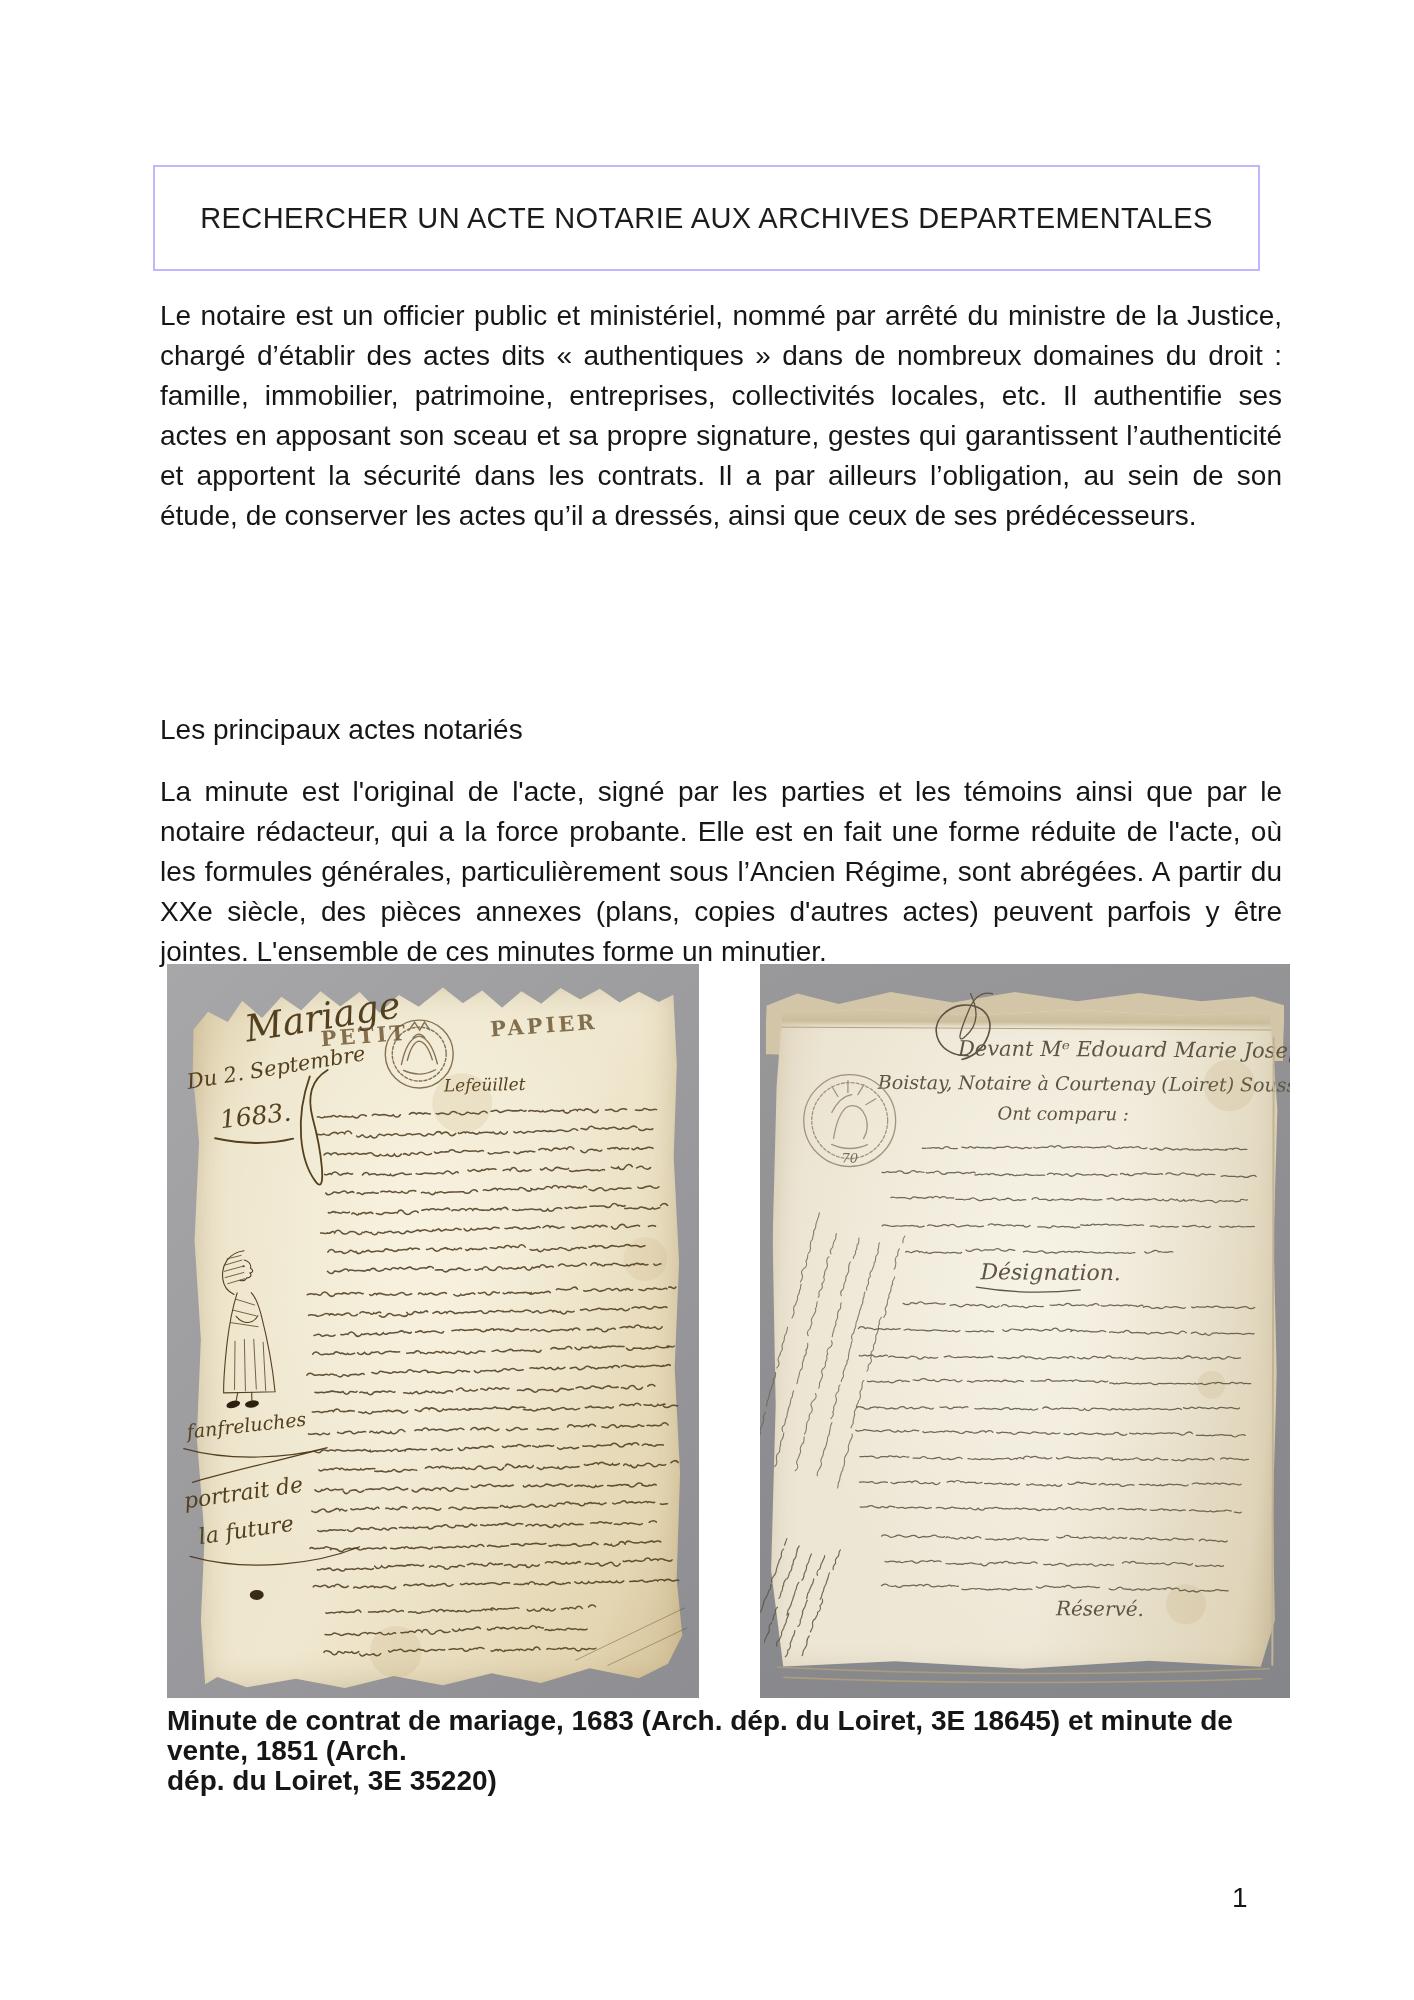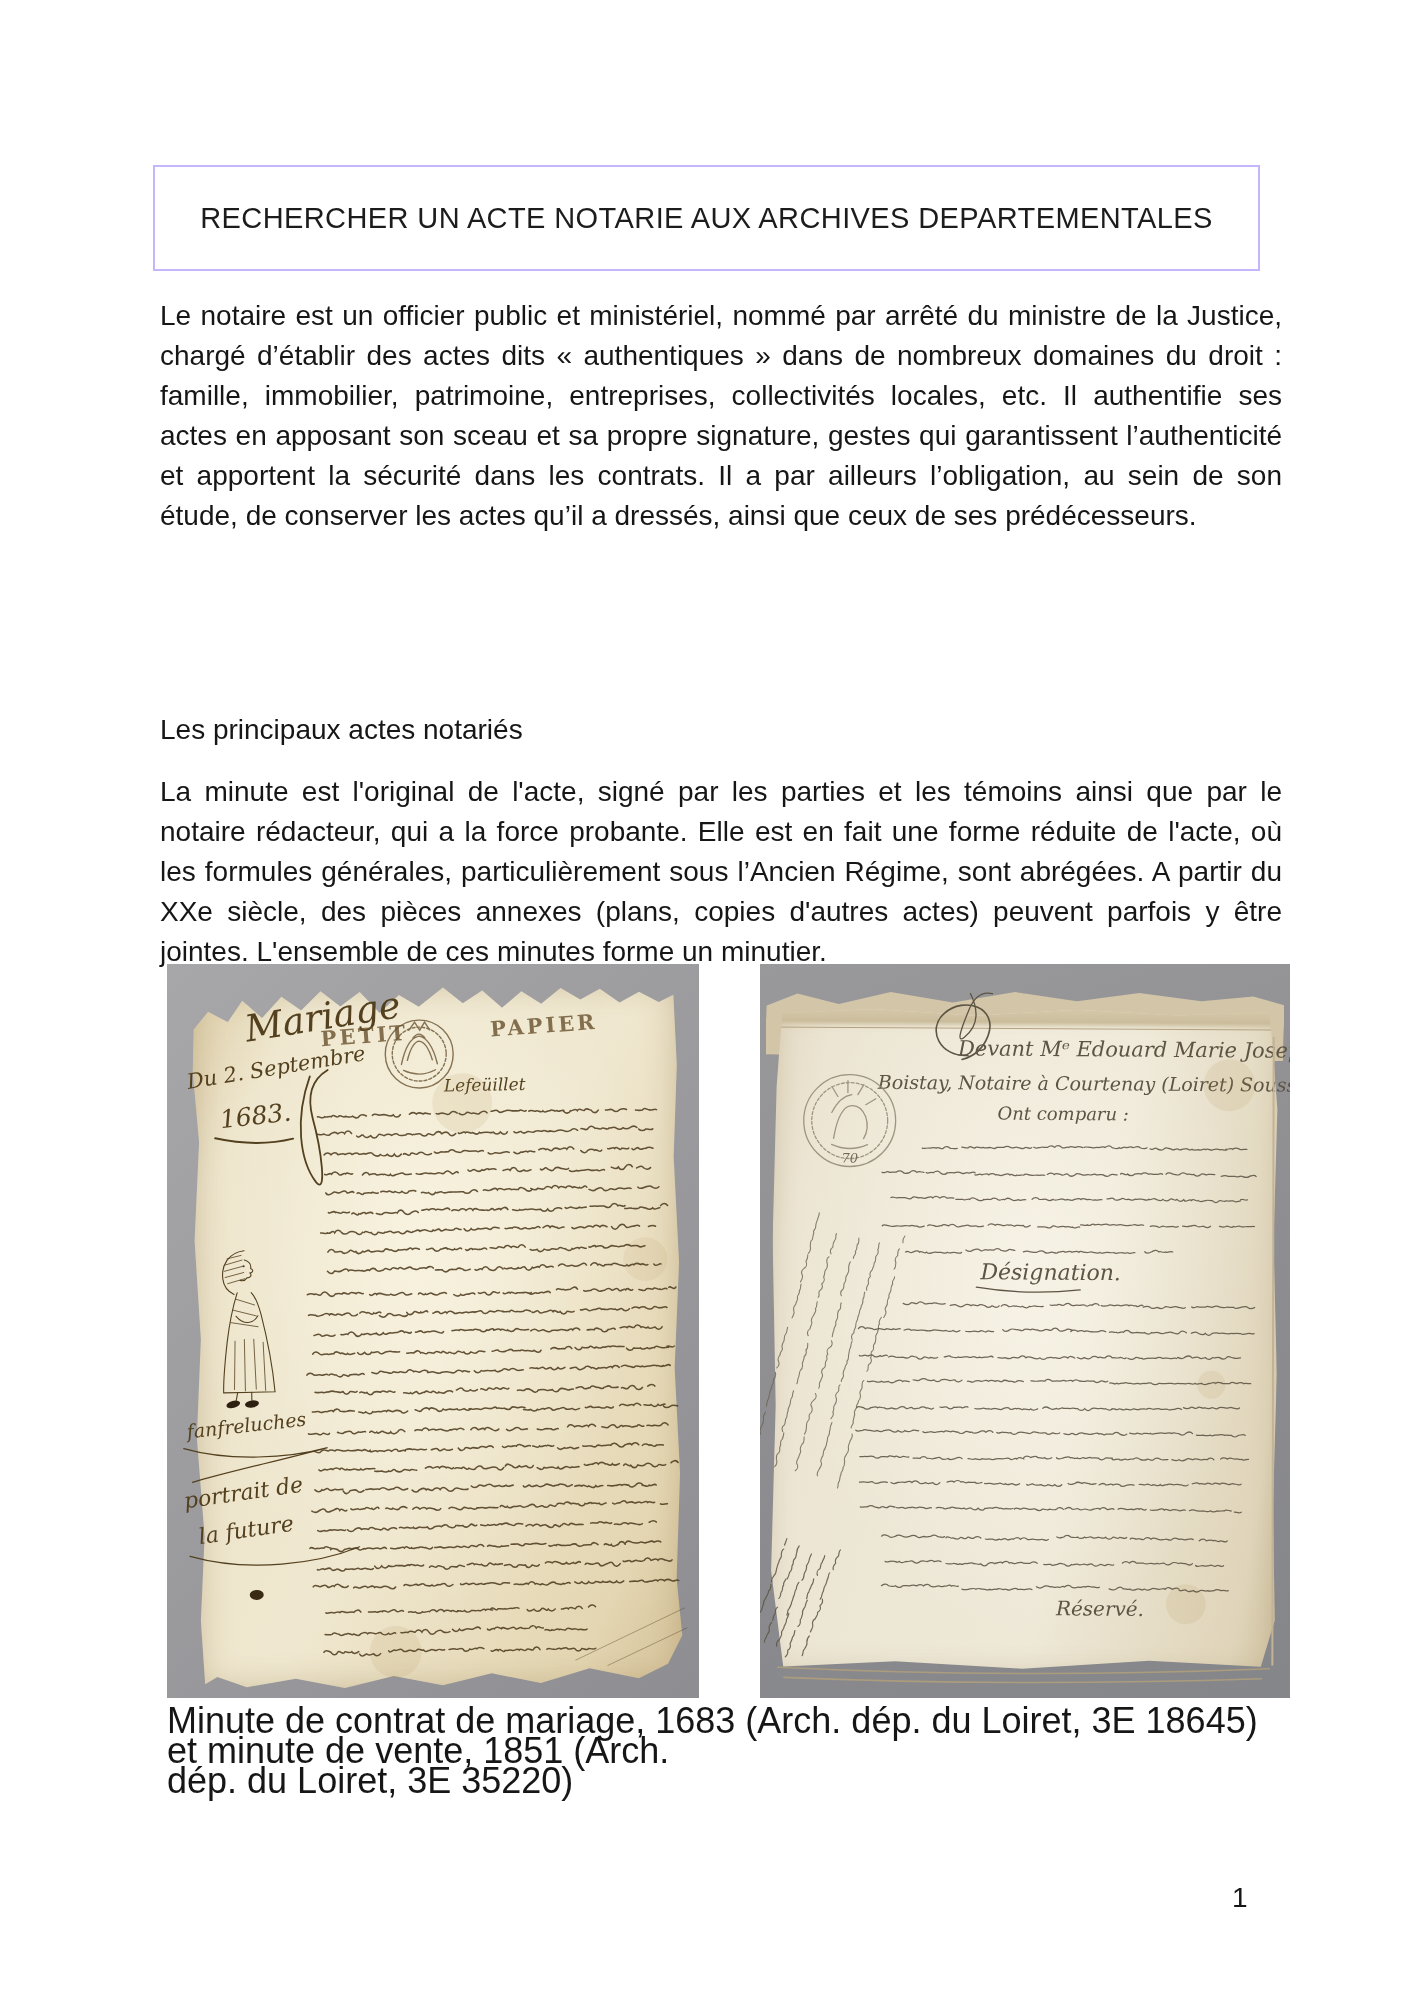--- a/index.html
+++ b/index.html
@@ -9,21 +9,21 @@
   }
   .title-box{
     position:absolute;left:153px;top:165px;width:1103px;height:102px;
     border:2px solid #c4b5fd;display:flex;align-items:center;justify-content:center;
   }
   .title-box span{font-size:29px;letter-spacing:.4px;color:#1c1c1c;white-space:nowrap;}
   .col{position:absolute;left:160px;width:1122px;}
   .bodytext{font-size:28px;line-height:40px;text-align:justify;}
   .bodytext p{margin:0;}
   .heading{font-size:28px;line-height:30px;}
-  .caption{font-size:36px;line-height:30px;}
+  .caption{font-size:28px;line-height:30px;font-weight:bold;}
   .page-number{position:absolute;left:1232px;top:1882px;font-size:28px;}
   
   .figures{position:absolute;top:964px;left:0;width:1414px;height:734px;}
   .fig{position:absolute;top:0;height:734px;overflow:hidden;}
   .fig-left{left:167px;width:532px;background:linear-gradient(135deg,#a7a7a9,#96969a 70%,#8e8e92);}
   .fig-right{left:760px;width:530px;background:linear-gradient(160deg,#99999b,#8c8c90 60%,#85868a);}
   .paper{position:absolute;box-shadow:2px 4px 8px rgba(0,0,0,.35), inset 0 0 34px rgba(122,92,40,.33);}
   .paper-1683{
     left:26px;top:20px;right:16px;bottom:10px;
     background:

